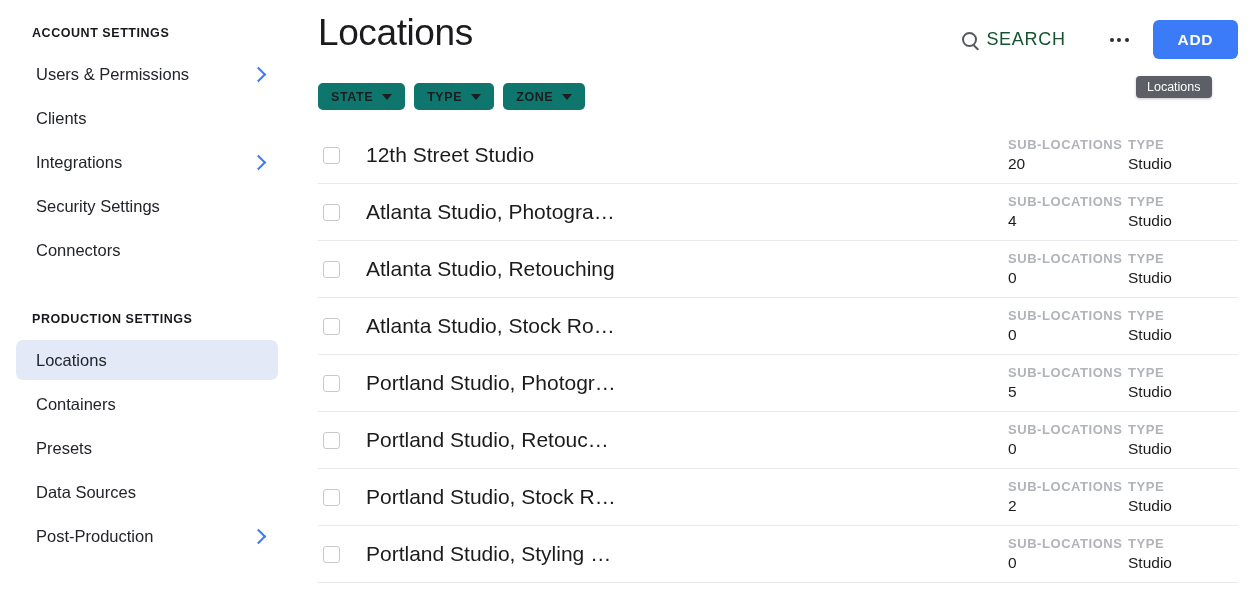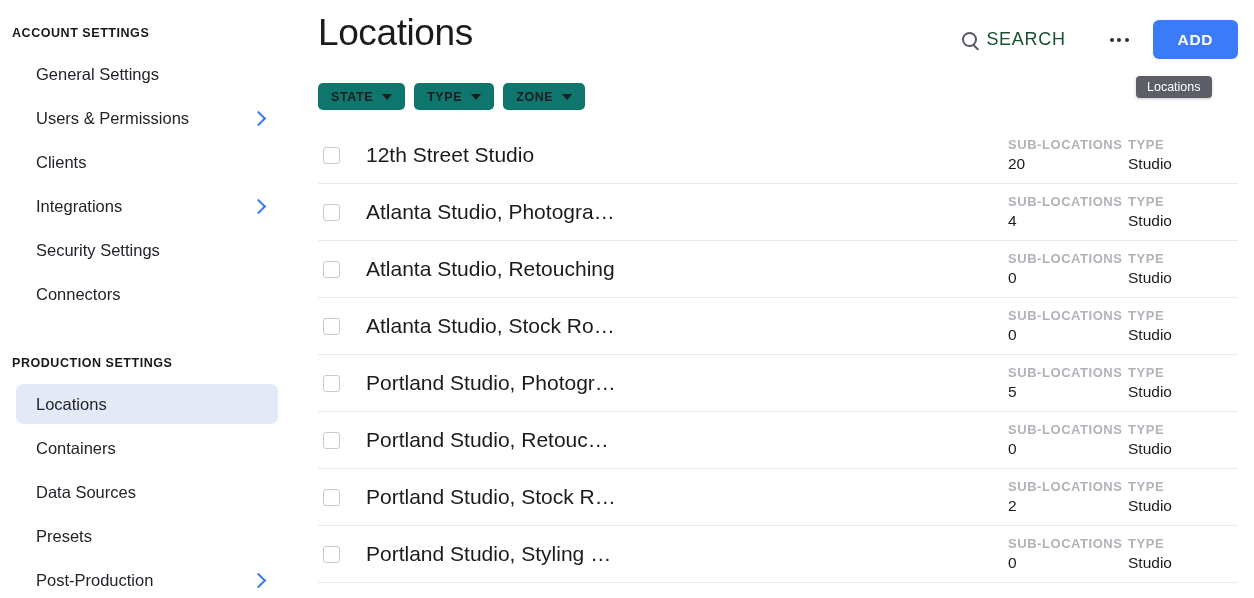--- a/index.html
+++ b/index.html
@@ -27,21 +27,21 @@
     flex: 0 0 300px;
     padding-top: 26px;
     box-sizing: border-box;
     background: #ffffff;
   }
   .section-title {
     font-size: 12.5px;
     font-weight: bold;
     letter-spacing: 0.55px;
     color: #16181c;
-    padding: 0 0 0 12px;
+    padding: 0 0 0 32px;
     margin-bottom: 14px;
   }
   .section-gap {
     height: 38px;
   }
   .nav-item {
     display: flex;
     align-items: center;
     justify-content: space-between;
     height: 40px;
@@ -247,23 +247,20 @@
   }
 </style>
 </head>
 <body>
 
 <div class="app">
 
   <nav class="sidebar" id="sidebar">
       <div class="section-title">ACCOUNT SETTINGS</div>
       <div class="nav-item">
-        <span class="nav-label">General Settings</span>
-      </div>
-      <div class="nav-item">
         <span class="nav-label">Users &amp; Permissions</span>
         <span class="chev"></span>
       </div>
       <div class="nav-item">
         <span class="nav-label">Clients</span>
       </div>
       <div class="nav-item">
         <span class="nav-label">Integrations</span>
         <span class="chev"></span>
       </div>
@@ -275,24 +272,24 @@
       </div>
       <div class="section-gap"></div>
       <div class="section-title">PRODUCTION SETTINGS</div>
       <div class="nav-item selected">
         <span class="nav-label">Locations</span>
       </div>
       <div class="nav-item">
         <span class="nav-label">Containers</span>
       </div>
       <div class="nav-item">
+        <span class="nav-label">Presets</span>
+      </div>
+      <div class="nav-item">
         <span class="nav-label">Data Sources</span>
-      </div>
-      <div class="nav-item">
-        <span class="nav-label">Presets</span>
       </div>
       <div class="nav-item">
         <span class="nav-label">Post-Production</span>
         <span class="chev"></span>
       </div>
     </nav>
 
   <div class="main">
 
     <div class="header">

